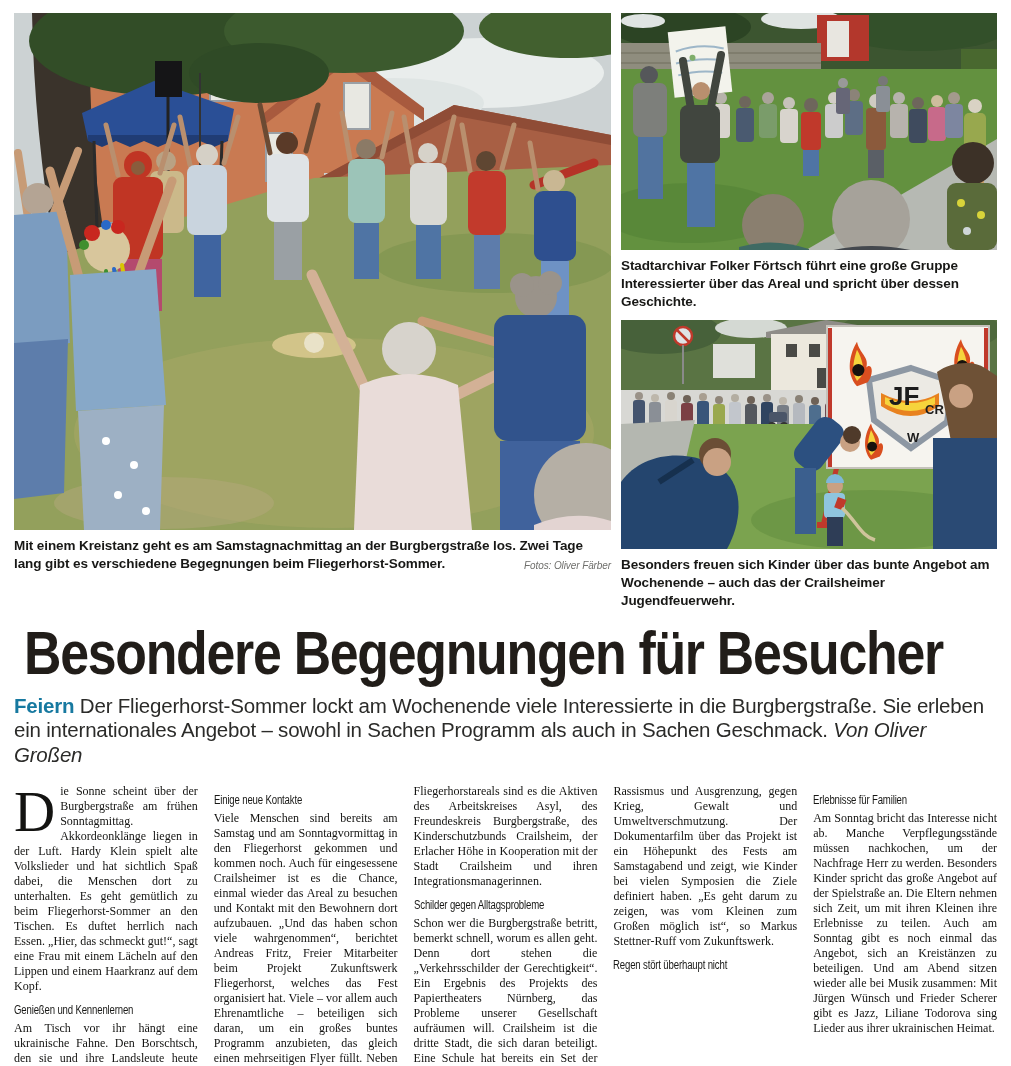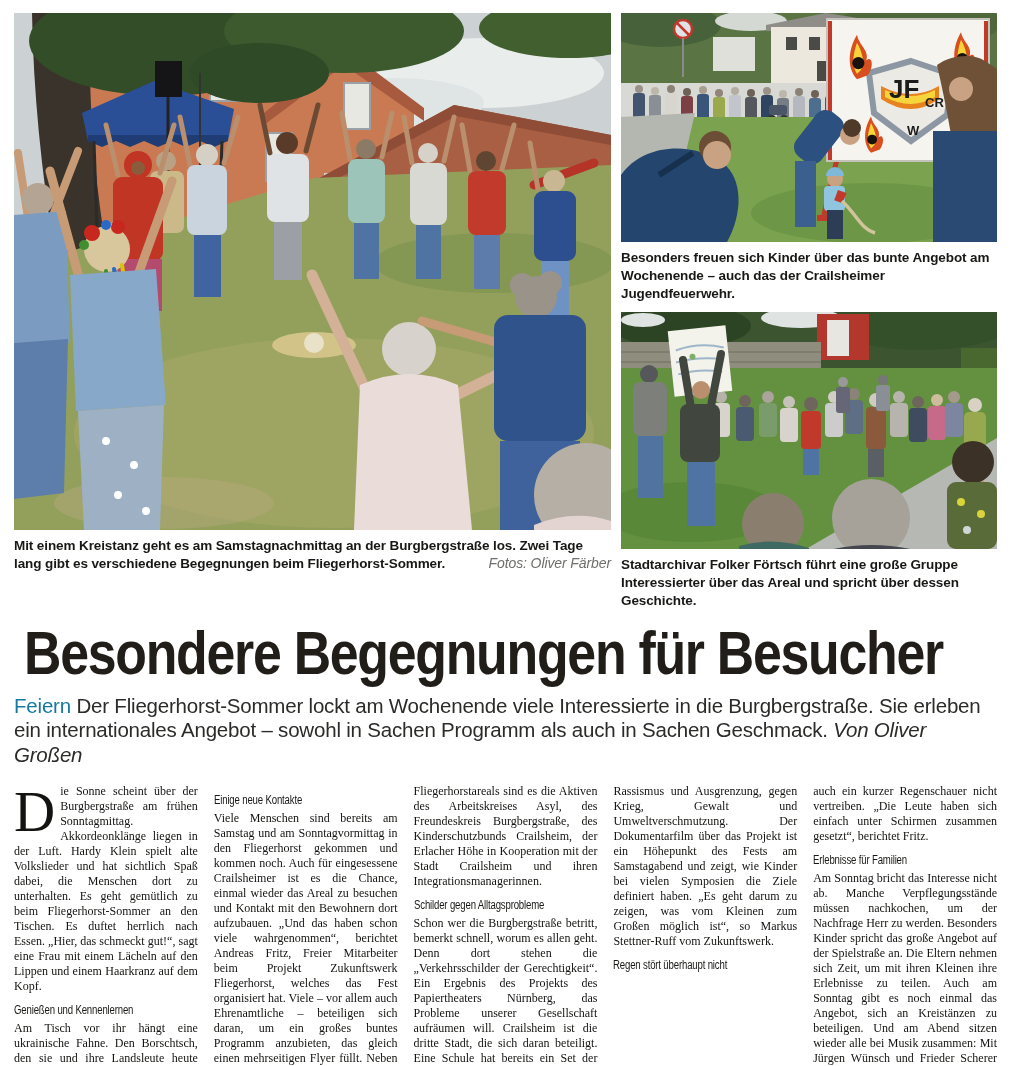--- a/index.html
+++ b/index.html
@@ -5,30 +5,30 @@
   html,body{margin:0;padding:0;background:#fff;}
   .page{position:relative;width:1011px;height:1066px;background:#ffffff;box-sizing:border-box;
         padding:13px 14px 0;font-family:"Liberation Sans",sans-serif;color:#1b1b19;overflow:hidden;}
   .photo-grid{display:flex;gap:10px;}
   figure{margin:0;}
   .photo{overflow:hidden;background:#d8d8d4;}
   .photo svg{display:block;}
   figcaption{position:relative;margin-top:7px;font-size:13.5px;line-height:1.32;font-weight:700;
              color:#181816;letter-spacing:-0.1px;}
   .credit{position:absolute;right:0;bottom:0;font-weight:400;font-style:italic;color:#6f6f6c;
-          font-size:14px;background:#fff;padding-left:8px;}
+          font-size:10px;background:#fff;padding-left:8px;}
   .left-block{width:674px;}
   .right-col{display:flex;flex-direction:column;width:376px;}
   .right-col figure + figure{margin-top:10px;}
   h1{margin:15px 10px 0;font-size:61px;line-height:0.95;font-weight:700;color:#211d19;
      white-space:nowrap;letter-spacing:-1.5px;}
   h1 .squeeze{display:inline-block;transform:scaleX(0.85);transform-origin:0 60%;}
   .lead{margin:11px 0 0;font-size:20.5px;line-height:1.2;letter-spacing:-0.2px;color:#2b2b29;
         max-width:983px;}
-  .kicker{font-weight:400;text-align:center;}
+  .kicker{font-weight:700;text-align:center;}
   .byline{font-style:italic;}
   .columns{display:flex;gap:16px;margin-top:16px;font-family:"Liberation Serif",serif;
            font-size:12px;line-height:15px;text-align:justify;color:#131311;}
   .col{flex:1 1 0;min-width:0;hyphens:auto;}
   .col p{margin:0;}
   .col p.indent{text-indent:12px;}
   .subhead{font-family:"Liberation Sans",sans-serif;font-weight:400;font-size:12px;
            margin:9px 0 3px;white-space:nowrap;text-align:left;color:#181816;}
   .subhead .squeeze{display:inline-block;transform:scaleX(0.8);transform-origin:0 60%;letter-spacing:-0.2px;}
   .dropcap{float:left;font-family:"Liberation Serif",serif;font-size:57px;line-height:49px;
@@ -202,20 +202,138 @@
           </g>
         </svg>
       </div>
       <figcaption>
         <span>Mit einem Kreistanz geht es am Samstagnachmittag an der Burgbergstraße los. Zwei Tage lang gibt es verschiedene Begegnungen beim Fliegerhorst-Sommer.</span>
         <span class="credit">Fotos: Oliver Färber</span>
       </figcaption>
     </figure>
 
     <div class="right-col">
+
+      <figure>
+        <div class="photo">
+          <svg width="376" height="237" viewBox="0 0 376 237">
+            <rect x="0" y="0" width="376" height="60" fill="#3c5530"></rect>
+            <ellipse cx="60" cy="14" rx="70" ry="22" fill="#2c4424"></ellipse>
+            <ellipse cx="300" cy="12" rx="90" ry="26" fill="#33502a"></ellipse>
+            <ellipse cx="180" cy="6" rx="40" ry="10" fill="#dfe4e2"></ellipse>
+            <ellipse cx="22" cy="8" rx="22" ry="7" fill="#dfe4e2"></ellipse>
+
+            <rect x="196" y="2" width="52" height="46" fill="#b3372c"></rect>
+            <rect x="206" y="8" width="22" height="36" fill="#e8e6e0"></rect>
+
+            <rect x="0" y="30" width="200" height="28" fill="#8f8d7e"></rect>
+            <line x1="0" y1="40" x2="200" y2="40" stroke="#7a7868" stroke-width="1.5"></line>
+            <line x1="0" y1="50" x2="200" y2="50" stroke="#7a7868" stroke-width="1.5"></line>
+            <rect x="340" y="36" width="36" height="70" fill="#49682f"></rect>
+
+            <rect x="0" y="56" width="376" height="181" fill="#63913f"></rect>
+            <polygon points="185,237 376,126 376,237" fill="#b6b9b3"></polygon>
+            <ellipse cx="70" cy="200" rx="90" ry="30" fill="#558537" opacity="0.7"></ellipse>
+
+            <g>
+              <g transform="translate(100,106)">
+                  <circle cy="-21" r="6" fill="#b7b3ab"></circle>
+                  <rect x="-9" y="-15" width="18" height="34" rx="4" fill="#d8d4cd"></rect>
+                </g>
+              <g transform="translate(124,110)">
+                  <circle cy="-21" r="6" fill="#6e665c"></circle>
+                  <rect x="-9" y="-15" width="18" height="34" rx="4" fill="#4a5a70"></rect>
+                </g>
+              <g transform="translate(147,106)">
+                  <circle cy="-21" r="6" fill="#aaa49a"></circle>
+                  <rect x="-9" y="-15" width="18" height="34" rx="4" fill="#7a9c6a"></rect>
+                </g>
+              <g transform="translate(168,111)">
+                  <circle cy="-21" r="6" fill="#c6c2ba"></circle>
+                  <rect x="-9" y="-15" width="18" height="34" rx="4" fill="#d8d4cd"></rect>
+                </g>
+              <g transform="translate(190,114)">
+                  <circle cy="-22" r="7" fill="#6e665c"></circle>
+                  <rect x="-10" y="-15" width="20" height="38" rx="4" fill="#c0392b"></rect>
+                  <rect x="-8" y="23" width="16" height="26" fill="#4f74a4"></rect>
+                </g>
+              <g transform="translate(213,106)">
+                  <circle cy="-21" r="6" fill="#d2cec6"></circle>
+                  <rect x="-9" y="-15" width="18" height="34" rx="4" fill="#cccccc"></rect>
+                </g>
+              <g transform="translate(233,103)">
+                  <circle cy="-21" r="6" fill="#8b8378"></circle>
+                  <rect x="-9" y="-15" width="18" height="34" rx="4" fill="#5d6e85"></rect>
+                </g>
+              <g transform="translate(255,112)">
+                  <circle cy="-24" r="7" fill="#cfcbc3"></circle>
+                  <rect x="-10" y="-17" width="20" height="42" rx="4" fill="#8b5a3c"></rect>
+                  <rect x="-8" y="25" width="16" height="28" fill="#5a5f66"></rect>
+                </g>
+              <g transform="translate(278,106)">
+                  <circle cy="-21" r="6" fill="#b7b3ad"></circle>
+                  <rect x="-9" y="-15" width="18" height="34" rx="4" fill="#b7b3ad"></rect>
+                </g>
+              <g transform="translate(297,111)">
+                  <circle cy="-21" r="6" fill="#6e665c"></circle>
+                  <rect x="-9" y="-15" width="18" height="34" rx="4" fill="#3f4b5e"></rect>
+                </g>
+              <g transform="translate(316,109)">
+                  <circle cy="-21" r="6" fill="#cdbd9d"></circle>
+                  <rect x="-9" y="-15" width="18" height="34" rx="4" fill="#c76a8a"></rect>
+                </g>
+              <g transform="translate(333,106)">
+                  <circle cy="-21" r="6" fill="#a39a8c"></circle>
+                  <rect x="-9" y="-15" width="18" height="34" rx="4" fill="#7d86a0"></rect>
+                </g>
+              <g transform="translate(354,116)">
+                  <circle cy="-23" r="7" fill="#d9d2c4"></circle>
+                  <rect x="-11" y="-16" width="22" height="44" rx="5" fill="#98a84e"></rect>
+                  <rect x="-9" y="28" width="18" height="30" fill="#c9a06a"></rect>
+                </g>
+              <g transform="translate(222,88)">
+                  <circle cy="-18" r="5" fill="#999"></circle>
+                  <rect x="-7" y="-13" width="14" height="26" rx="3" fill="#667"></rect>
+                </g>
+              <g transform="translate(262,86)">
+                  <circle cy="-18" r="5" fill="#777"></circle>
+                  <rect x="-7" y="-13" width="14" height="26" rx="3" fill="#8a8f96"></rect>
+                </g>
+            </g>
+
+            <circle cx="28" cy="62" r="9" fill="#55575a"></circle>
+            <rect x="12" y="70" width="34" height="54" rx="7" fill="#7d7f7b"></rect>
+            <rect x="17" y="124" width="25" height="62" fill="#51739f"></rect>
+
+            <g>
+              <rect x="50" y="16" width="58" height="66" fill="#f3f3ec" transform="rotate(-6 79 49)"></rect>
+              <path d="M56,36 q24,-6 48,2 M55,48 q24,-4 48,2 M56,60 q22,-4 44,2" stroke="#9db6c8" stroke-width="2" fill="none" transform="rotate(-6 79 49)"></path>
+              <circle cx="72" cy="44" r="3" fill="#7fae6a" transform="rotate(-6 79 49)"></circle>
+            </g>
+            <circle cx="80" cy="78" r="9" fill="#b98f6e"></circle>
+            <path d="M70,96 L62,48 M90,94 L100,42" stroke="#41463f" stroke-width="8" stroke-linecap="round"></path>
+            <rect x="59" y="92" width="40" height="58" rx="8" fill="#41463f"></rect>
+            <rect x="66" y="150" width="28" height="64" fill="#4f74a4"></rect>
+
+            <circle cx="152" cy="212" r="31" fill="#8a7f6f"></circle>
+            <path d="M118,234 Q152,224 188,236 L188,237 L118,237 Z" fill="#3f6a63"></path>
+            <circle cx="250" cy="206" r="39" fill="#a6a29a"></circle>
+            <path d="M208,238 Q250,228 294,238 L294,237 L208,237 Z" fill="#44484e"></path>
+
+            <circle cx="352" cy="150" r="21" fill="#3c3127"></circle>
+            <rect x="326" y="170" width="50" height="67" rx="9" fill="#5a6b3a"></rect>
+            <circle cx="340" cy="190" r="4" fill="#d8d43a"></circle>
+              <circle cx="360" cy="202" r="4" fill="#d8d43a"></circle>
+            <circle cx="346" cy="218" r="4" fill="#cfd6d8"></circle>
+          </svg>
+        </div>
+        <figcaption>
+          <span>Stadtarchivar Folker Förtsch führt eine große Gruppe Interessierter über das Areal und spricht über dessen Geschichte.</span>
+        </figcaption>
+      </figure>
 
       <figure>
         <div class="photo">
           <svg width="376" height="229" viewBox="0 0 376 229">
             <defs>
               <g id="fl">
                 <path d="M0,18 C-9,8 -5,-7 0,-15 C2,-6 9,-4 7,4 C11,0 13,8 8,15 Z" fill="#d94e1f"></path>
                 <path d="M0,14 C-5,7 -2,-3 0,-9 C4,-2 6,6 3,11 Z" fill="#f6d43c"></path>
                 <circle cx="1" cy="6" r="4.5" fill="#17120e"></circle>
               </g>
@@ -341,138 +459,20 @@
 
             <path d="M316,52 C330,42 352,40 364,48 L376,56 L376,190 L340,190 C334,140 326,96 316,52 Z" fill="#6e5136"></path>
             <circle cx="340" cy="76" r="12" fill="#c9a183"></circle>
             <rect x="312" y="118" width="64" height="111" fill="#2a4a74"></rect>
           </svg>
         </div>
         <figcaption>
           <span>Besonders freuen sich Kinder über das bunte Angebot am Wochenende – auch das der Crailsheimer Jugendfeuerwehr.</span>
         </figcaption>
       </figure>
-
-      <figure>
-        <div class="photo">
-          <svg width="376" height="237" viewBox="0 0 376 237">
-            <rect x="0" y="0" width="376" height="60" fill="#3c5530"></rect>
-            <ellipse cx="60" cy="14" rx="70" ry="22" fill="#2c4424"></ellipse>
-            <ellipse cx="300" cy="12" rx="90" ry="26" fill="#33502a"></ellipse>
-            <ellipse cx="180" cy="6" rx="40" ry="10" fill="#dfe4e2"></ellipse>
-            <ellipse cx="22" cy="8" rx="22" ry="7" fill="#dfe4e2"></ellipse>
-
-            <rect x="196" y="2" width="52" height="46" fill="#b3372c"></rect>
-            <rect x="206" y="8" width="22" height="36" fill="#e8e6e0"></rect>
-
-            <rect x="0" y="30" width="200" height="28" fill="#8f8d7e"></rect>
-            <line x1="0" y1="40" x2="200" y2="40" stroke="#7a7868" stroke-width="1.5"></line>
-            <line x1="0" y1="50" x2="200" y2="50" stroke="#7a7868" stroke-width="1.5"></line>
-            <rect x="340" y="36" width="36" height="70" fill="#49682f"></rect>
-
-            <rect x="0" y="56" width="376" height="181" fill="#63913f"></rect>
-            <polygon points="185,237 376,126 376,237" fill="#b6b9b3"></polygon>
-            <ellipse cx="70" cy="200" rx="90" ry="30" fill="#558537" opacity="0.7"></ellipse>
-
-            <g>
-              <g transform="translate(100,106)">
-                  <circle cy="-21" r="6" fill="#b7b3ab"></circle>
-                  <rect x="-9" y="-15" width="18" height="34" rx="4" fill="#d8d4cd"></rect>
-                </g>
-              <g transform="translate(124,110)">
-                  <circle cy="-21" r="6" fill="#6e665c"></circle>
-                  <rect x="-9" y="-15" width="18" height="34" rx="4" fill="#4a5a70"></rect>
-                </g>
-              <g transform="translate(147,106)">
-                  <circle cy="-21" r="6" fill="#aaa49a"></circle>
-                  <rect x="-9" y="-15" width="18" height="34" rx="4" fill="#7a9c6a"></rect>
-                </g>
-              <g transform="translate(168,111)">
-                  <circle cy="-21" r="6" fill="#c6c2ba"></circle>
-                  <rect x="-9" y="-15" width="18" height="34" rx="4" fill="#d8d4cd"></rect>
-                </g>
-              <g transform="translate(190,114)">
-                  <circle cy="-22" r="7" fill="#6e665c"></circle>
-                  <rect x="-10" y="-15" width="20" height="38" rx="4" fill="#c0392b"></rect>
-                  <rect x="-8" y="23" width="16" height="26" fill="#4f74a4"></rect>
-                </g>
-              <g transform="translate(213,106)">
-                  <circle cy="-21" r="6" fill="#d2cec6"></circle>
-                  <rect x="-9" y="-15" width="18" height="34" rx="4" fill="#cccccc"></rect>
-                </g>
-              <g transform="translate(233,103)">
-                  <circle cy="-21" r="6" fill="#8b8378"></circle>
-                  <rect x="-9" y="-15" width="18" height="34" rx="4" fill="#5d6e85"></rect>
-                </g>
-              <g transform="translate(255,112)">
-                  <circle cy="-24" r="7" fill="#cfcbc3"></circle>
-                  <rect x="-10" y="-17" width="20" height="42" rx="4" fill="#8b5a3c"></rect>
-                  <rect x="-8" y="25" width="16" height="28" fill="#5a5f66"></rect>
-                </g>
-              <g transform="translate(278,106)">
-                  <circle cy="-21" r="6" fill="#b7b3ad"></circle>
-                  <rect x="-9" y="-15" width="18" height="34" rx="4" fill="#b7b3ad"></rect>
-                </g>
-              <g transform="translate(297,111)">
-                  <circle cy="-21" r="6" fill="#6e665c"></circle>
-                  <rect x="-9" y="-15" width="18" height="34" rx="4" fill="#3f4b5e"></rect>
-                </g>
-              <g transform="translate(316,109)">
-                  <circle cy="-21" r="6" fill="#cdbd9d"></circle>
-                  <rect x="-9" y="-15" width="18" height="34" rx="4" fill="#c76a8a"></rect>
-                </g>
-              <g transform="translate(333,106)">
-                  <circle cy="-21" r="6" fill="#a39a8c"></circle>
-                  <rect x="-9" y="-15" width="18" height="34" rx="4" fill="#7d86a0"></rect>
-                </g>
-              <g transform="translate(354,116)">
-                  <circle cy="-23" r="7" fill="#d9d2c4"></circle>
-                  <rect x="-11" y="-16" width="22" height="44" rx="5" fill="#98a84e"></rect>
-                  <rect x="-9" y="28" width="18" height="30" fill="#c9a06a"></rect>
-                </g>
-              <g transform="translate(222,88)">
-                  <circle cy="-18" r="5" fill="#999"></circle>
-                  <rect x="-7" y="-13" width="14" height="26" rx="3" fill="#667"></rect>
-                </g>
-              <g transform="translate(262,86)">
-                  <circle cy="-18" r="5" fill="#777"></circle>
-                  <rect x="-7" y="-13" width="14" height="26" rx="3" fill="#8a8f96"></rect>
-                </g>
-            </g>
-
-            <circle cx="28" cy="62" r="9" fill="#55575a"></circle>
-            <rect x="12" y="70" width="34" height="54" rx="7" fill="#7d7f7b"></rect>
-            <rect x="17" y="124" width="25" height="62" fill="#51739f"></rect>
-
-            <g>
-              <rect x="50" y="16" width="58" height="66" fill="#f3f3ec" transform="rotate(-6 79 49)"></rect>
-              <path d="M56,36 q24,-6 48,2 M55,48 q24,-4 48,2 M56,60 q22,-4 44,2" stroke="#9db6c8" stroke-width="2" fill="none" transform="rotate(-6 79 49)"></path>
-              <circle cx="72" cy="44" r="3" fill="#7fae6a" transform="rotate(-6 79 49)"></circle>
-            </g>
-            <circle cx="80" cy="78" r="9" fill="#b98f6e"></circle>
-            <path d="M70,96 L62,48 M90,94 L100,42" stroke="#41463f" stroke-width="8" stroke-linecap="round"></path>
-            <rect x="59" y="92" width="40" height="58" rx="8" fill="#41463f"></rect>
-            <rect x="66" y="150" width="28" height="64" fill="#4f74a4"></rect>
-
-            <circle cx="152" cy="212" r="31" fill="#8a7f6f"></circle>
-            <path d="M118,234 Q152,224 188,236 L188,237 L118,237 Z" fill="#3f6a63"></path>
-            <circle cx="250" cy="206" r="39" fill="#a6a29a"></circle>
-            <path d="M208,238 Q250,228 294,238 L294,237 L208,237 Z" fill="#44484e"></path>
-
-            <circle cx="352" cy="150" r="21" fill="#3c3127"></circle>
-            <rect x="326" y="170" width="50" height="67" rx="9" fill="#5a6b3a"></rect>
-            <circle cx="340" cy="190" r="4" fill="#d8d43a"></circle>
-              <circle cx="360" cy="202" r="4" fill="#d8d43a"></circle>
-            <circle cx="346" cy="218" r="4" fill="#cfd6d8"></circle>
-          </svg>
-        </div>
-        <figcaption>
-          <span>Stadtarchivar Folker Förtsch führt eine große Gruppe Interessierter über das Areal und spricht über dessen Geschichte.</span>
-        </figcaption>
-      </figure>
     </div>
   </div>
 
   <h1><span class="squeeze">Besondere Begegnungen für Besucher</span></h1>
 
   <p class="lead"><strong class="kicker" style="color:#1779a0">Feiern</strong> <span>Der Fliegerhorst-Sommer lockt am Wochenende viele Interessierte in die Burgbergstraße. Sie erleben ein internationales Angebot – sowohl in Sachen Programm als auch in Sachen Geschmack.</span> <em class="byline">Von Oliver Großen</em></p>
 
   <div class="columns">
 
     <div class="col">
@@ -492,19 +492,18 @@
       <p>Schon wer die Burgbergstraße betritt, bemerkt schnell, worum es allen geht. Denn dort stehen die „Verkehrsschilder der Gerechtigkeit“. Ein Ergebnis des Projekts des Papiertheaters Nürnberg, das Probleme unserer Gesellschaft aufräumen will. Crailsheim ist die dritte Stadt, die sich daran beteiligt. Eine Schule hat bereits ein Set der Schilder gekauft, um es auf dem Schulhof aufzustellen. Es geht in Abwandlung realer Verkehrszeichen um Respekt, gegen</p>
     </div>
 
     <div class="col">
       <p>Rassismus und Ausgrenzung, gegen Krieg, Gewalt und Umweltverschmutzung. Der Dokumentarfilm über das Projekt ist ein Höhepunkt des Fests am Samstagabend und zeigt, wie Kinder bei vielen Symposien die Ziele definiert haben. „Es geht darum zu zeigen, was vom Kleinen zum Großen möglich ist“, so Markus Stettner-Ruff vom Zukunftswerk.</p>
       <h3 class="subhead"><span class="squeeze">Regen stört überhaupt nicht</span></h3>
 
     </div>
 
     <div class="col">
-      <p>auch ein kurzer Regenschauer nicht vertreiben. „Die Leute haben sich einfach unter Schirmen zusammen gesetzt“, berichtet Fritz.</p>
       <h3 class="subhead"><span class="squeeze">Erlebnisse für Familien</span></h3>
       <p>Am Sonntag bricht das Interesse nicht ab. Manche Verpflegungsstände müssen nachkochen, um der Nachfrage Herr zu werden. Besonders Kinder spricht das große Angebot auf der Spielstraße an. Die Eltern nehmen sich Zeit, um mit ihren Kleinen ihre Erlebnisse zu teilen. Auch am Sonntag gibt es noch einmal das Angebot, sich an Kreistänzen zu beteiligen. Und am Abend sitzen wieder alle bei Musik zusammen: Mit Jürgen Wünsch und Frieder Scherer gibt es Jazz, Liliane Todorova sing Lieder aus ihrer ukrainischen Heimat.</p>
     </div>
 
   </div>
 </div>
 
 </body></html>

